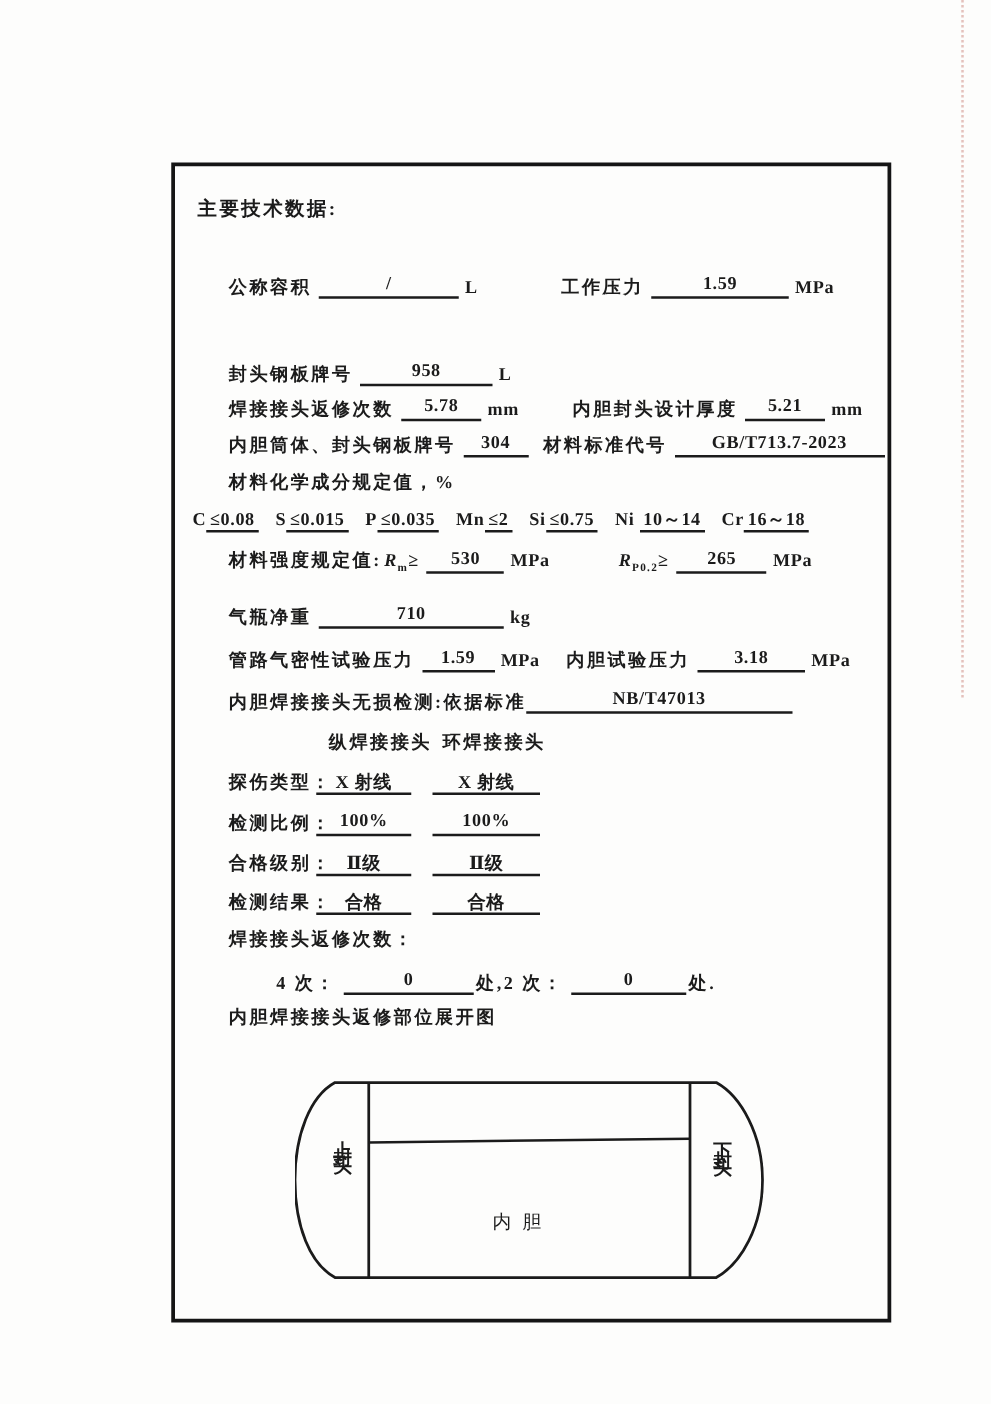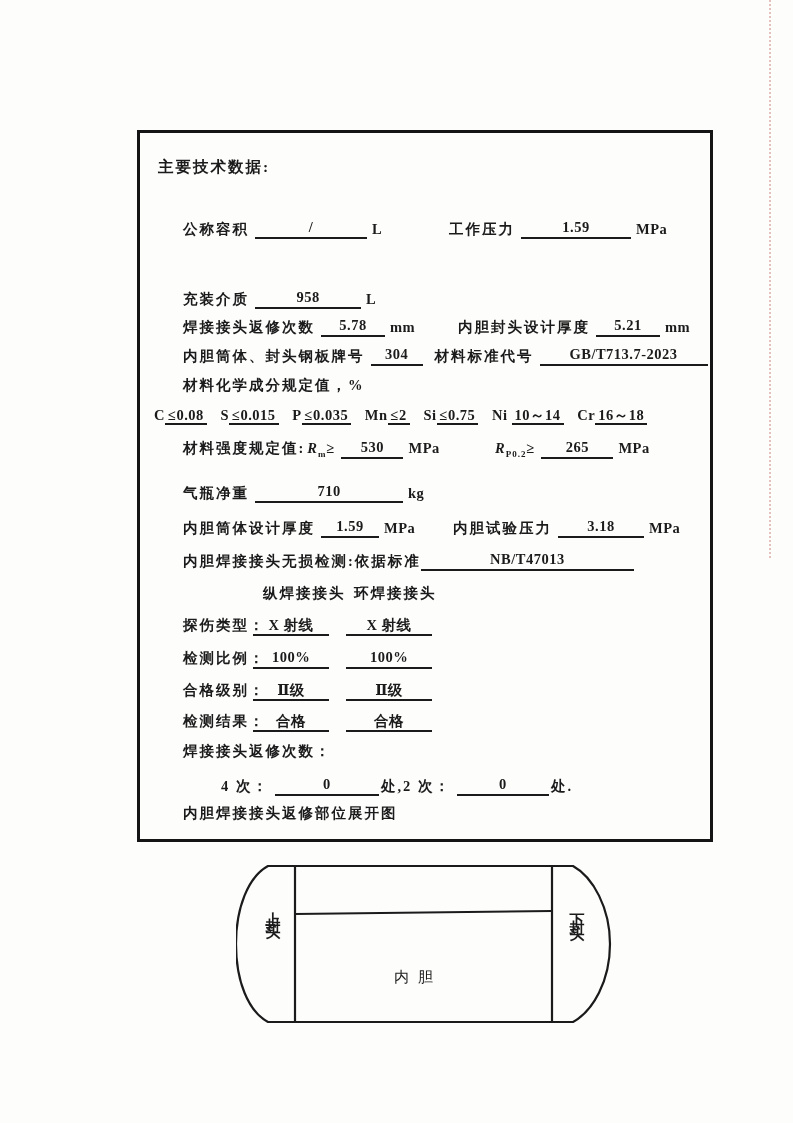--- a/index.html
+++ b/index.html
@@ -2,21 +2,21 @@
 <html><head>
 <meta charset="utf-8">
 <style>
   * { margin:0; padding:0; box-sizing:border-box; }
   html,body { width:793px; height:1123px; background:#fdfdfc; overflow:hidden; }
   body { position:relative; font-family:"Liberation Serif","DejaVu Serif",serif; color:#1b1b1b; }
 
   .scan-line { position:absolute; left:769px; top:0; height:558px; width:0;
                border-left:2px dotted rgba(198,120,110,0.45); }
 
-  .frame { position:absolute; left:137px; top:130px; width:576px; height:712px;
+  .frame { position:absolute; left:137px; top:130px; width:576px; height:928px;
            border:3px solid #151515; background:transparent; }
 
   .row { position:absolute; left:0; width:100%; height:24px; white-space:nowrap;
          font-weight:bold; font-size:14.5px; letter-spacing:1px; }
   .grp { position:absolute; white-space:nowrap; }
   .lab { letter-spacing:2px; }
   .unit { letter-spacing:0.5px; margin-left:3px; }
 
   .blank { display:inline-block; border-bottom:2px solid #1b1b1b; text-align:center;
            vertical-align:bottom; margin-left:6px; margin-right:2px; height:20px;
@@ -51,21 +51,21 @@
       <span class="lab">公称容积</span><span class="blank" style="width:112px">/</span><span class="unit">L</span>
     </span>
     <span class="grp" style="left:309px">
       <span class="lab">工作压力</span><span class="blank" style="width:110px">1.59</span><span class="unit">MPa</span>
     </span>
   </div>
 
 
   <div class="row" style="top:156px">
     <span class="grp" style="left:43px">
-      <span class="lab">充装介质</span><span class="blank" style="width:106px">958</span><span class="unit">L</span>
+      <span class="lab">封头钢板牌号</span><span class="blank" style="width:106px">958</span><span class="unit">L</span>
     </span>
   </div>
 
   <div class="row" style="top:184px">
     <span class="grp" style="left:43px">
       <span class="lab">焊接接头返修次数</span><span class="blank" style="width:64px">5.78</span><span class="unit">mm</span>
     </span>
     <span class="grp" style="left:318px">
       <span class="lab">内胆封头设计厚度</span><span class="blank" style="width:64px">5.21</span><span class="unit">mm</span>
     </span>
@@ -103,21 +103,21 @@
   </div>
 
   <div class="row" style="top:350px">
     <span class="grp" style="left:43px">
       <span class="lab">气瓶净重</span><span class="blank" style="width:148px">710</span><span class="unit">kg</span>
     </span>
   </div>
 
   <div class="row" style="top:385px">
     <span class="grp" style="left:43px">
-      <span class="lab">内胆筒体设计厚度</span><span class="blank" style="width:58px">1.59</span><span class="unit">MPa</span>
+      <span class="lab">管路气密性试验压力</span><span class="blank" style="width:58px">1.59</span><span class="unit">MPa</span>
     </span>
     <span class="grp" style="left:313px">
       <span class="lab">内胆试验压力</span><span class="blank" style="width:86px">3.18</span><span class="unit">MPa</span>
     </span>
   </div>
 
   <div class="row" style="top:418px">
     <span class="grp" style="left:43px">
       <span class="lab">内胆焊接接头无损检测:依据标准</span><span class="blank" style="width:213px;margin-left:0">NB/T47013</span>
     </span>

